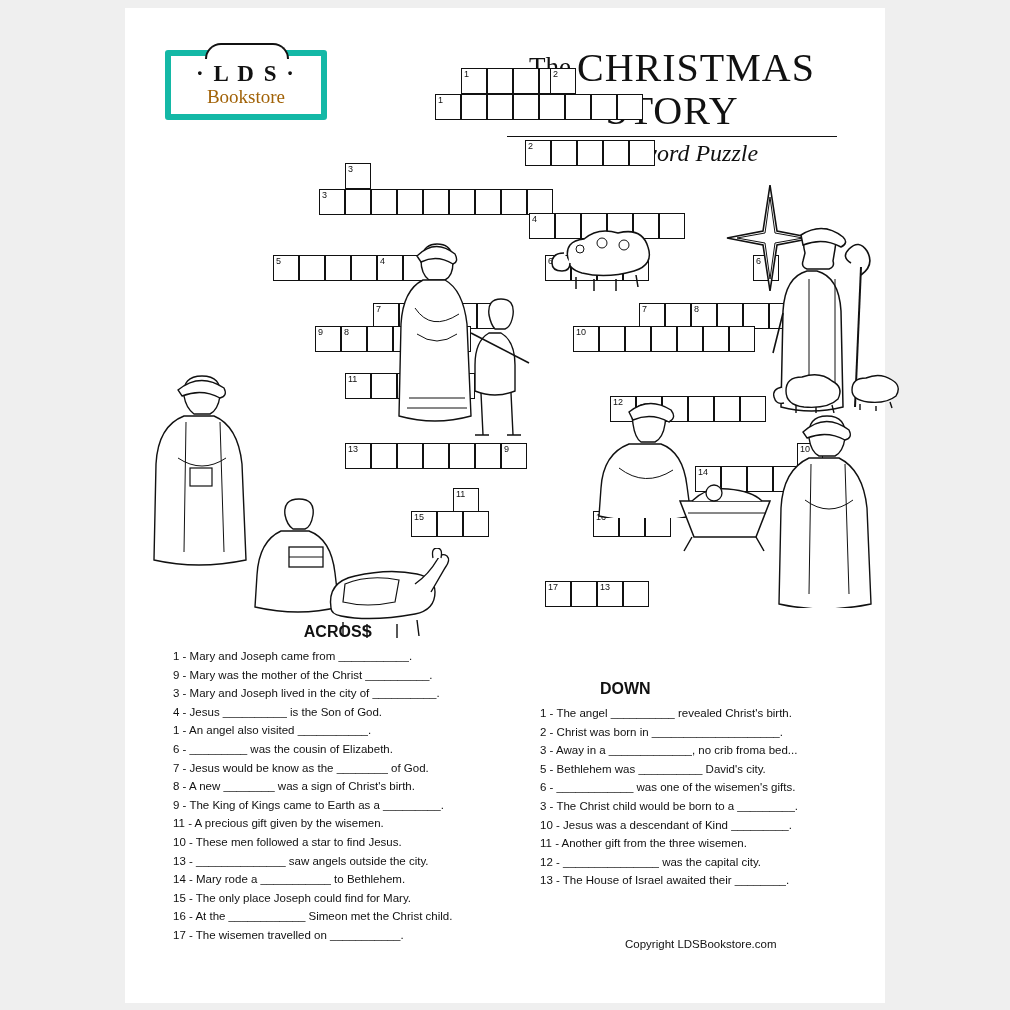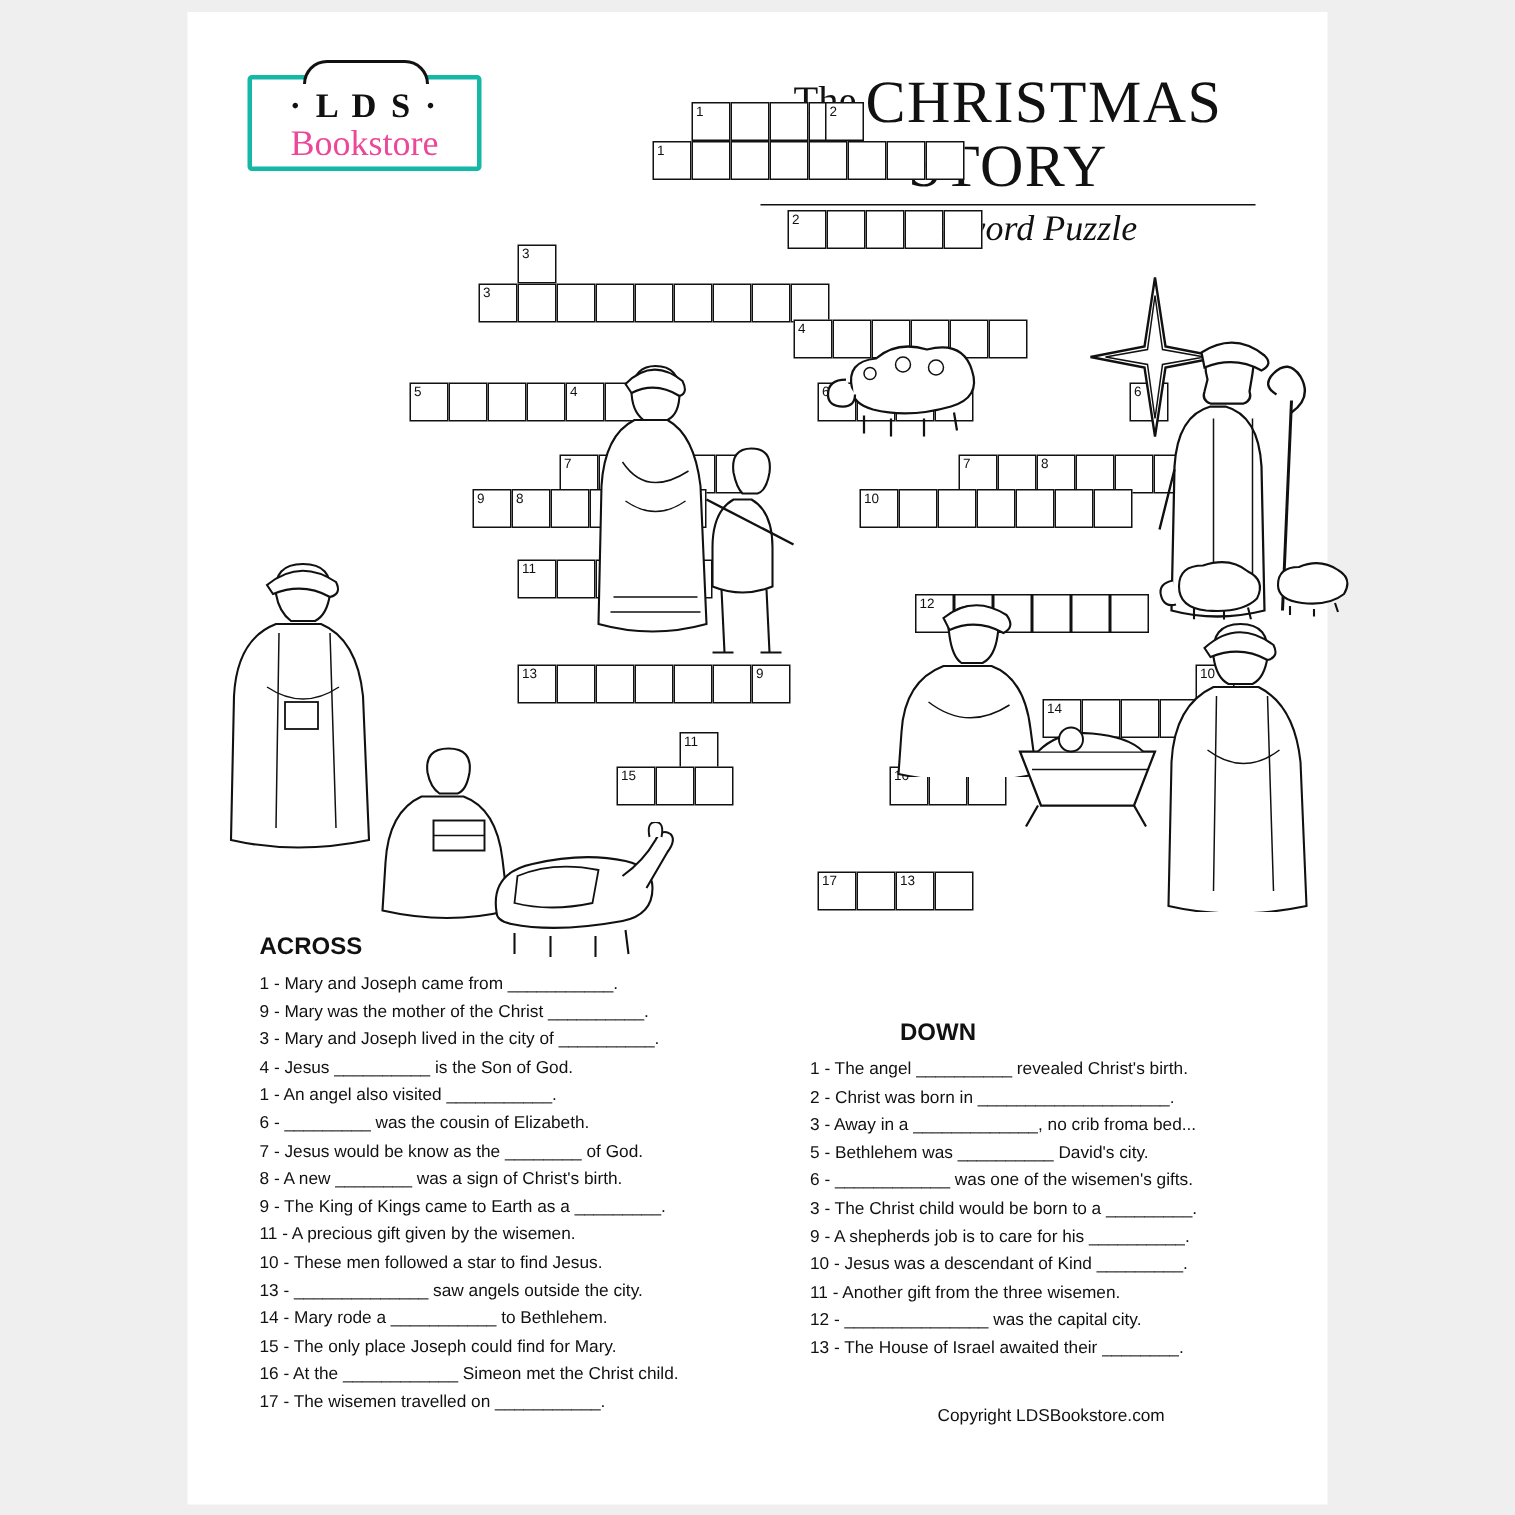--- a/index.html
+++ b/index.html
@@ -11,36 +11,36 @@
   }
   #page{
     position:absolute;
     left:125px;top:8px;
     width:760px;height:995px;
     background:#ffffff;
   }
   
   .logo{
     position:absolute;left:40px;top:42px;width:150px;height:58px;
-    border:3px solid #14b8a6;border-radius:3px;
+    border:6px solid #14b8a6;border-radius:3px;
     background:#fff;
   }
   .logo:before{
     content:"";position:absolute;left:34px;top:-13px;width:80px;height:14px;
     border:2px solid #111;border-bottom:none;border-radius:40px 40px 0 0;
     background:#fff;
   }
   .logo .l1{
     position:absolute;top:5px;left:0;width:100%;text-align:center;
     font-family:"Liberation Serif",serif;font-size:23px;font-weight:bold;
     letter-spacing:2px;color:#111;
   }
   .logo .l2{
     position:absolute;top:30px;left:0;width:100%;text-align:center;
-    font-family:"Liberation Serif",serif;font-size:24px;color:#ec4899;
+    font-family:"Liberation Serif",serif;font-size:19px;color:#a16207;
   }
   
   .title{position:absolute;right:48px;top:36px;width:330px;text-align:center;color:#111;}
   .title .t-the{
     font-family:"Liberation Serif",serif;font-size:27px;display:inline-block;
     vertical-align:middle;margin-right:6px;
   }
   .title .t-main{
     font-family:"Liberation Serif",serif;font-size:40px;letter-spacing:1px;
     display:inline-block;vertical-align:middle;
@@ -57,21 +57,21 @@
   .cell{
     position:absolute;width:26px;height:26px;
     border:1.4px solid #111;background:#fff;box-sizing:border-box;
   }
   .cell span{
     position:absolute;left:2px;top:0px;font-size:9px;line-height:10px;color:#111;
   }
   
   .clues{position:absolute;color:#111;}
   .clues h3{
-    margin:0 0 6px 0;font-size:16px;font-weight:bold;font-family:"Liberation Sans",sans-serif;
+    margin:0 0 6px 0;font-size:16px;font-weight:bold;font-family:"Liberation Sans",sans-serif;text-align:center;
   }
   .clues .c{font-size:11.5px;line-height:18.6px;white-space:nowrap;}
   #across{left:48px;top:615px;width:330px;}
   #down{left:415px;top:672px;width:330px;}
   #down h3{text-align:left;padding-left:60px;}
   .copyright{
     position:absolute;left:500px;top:930px;font-size:11.5px;color:#111;
   }
   
   .art{position:absolute;}
@@ -407,21 +407,20 @@
 
   <div class="clues" id="down">
     <h3>DOWN</h3>
     <div id="down-list">
         <div class="c">1 - The angel __________ revealed Christ's birth.</div>
         <div class="c">2 - Christ was born in ____________________.</div>
         <div class="c">3 - Away in a _____________, no crib froma bed...</div>
         <div class="c">5 - Bethlehem was __________ David's city.</div>
         <div class="c">6 - ____________ was one of the wisemen's gifts.</div>
         <div class="c">3 - The Christ child would be born to a _________.</div>
-        <div class="c">9 - A shepherds job is to care for his __________.</div>
         <div class="c">10 - Jesus was a descendant of Kind _________.</div>
         <div class="c">11 - Another gift from the three wisemen.</div>
         <div class="c">12 - _______________ was the capital city.</div>
         <div class="c">13 - The House of Israel awaited their ________.</div>
       </div>
   </div>
 
   <div class="copyright">Copyright LDSBookstore.com</div>
 </div>
 

